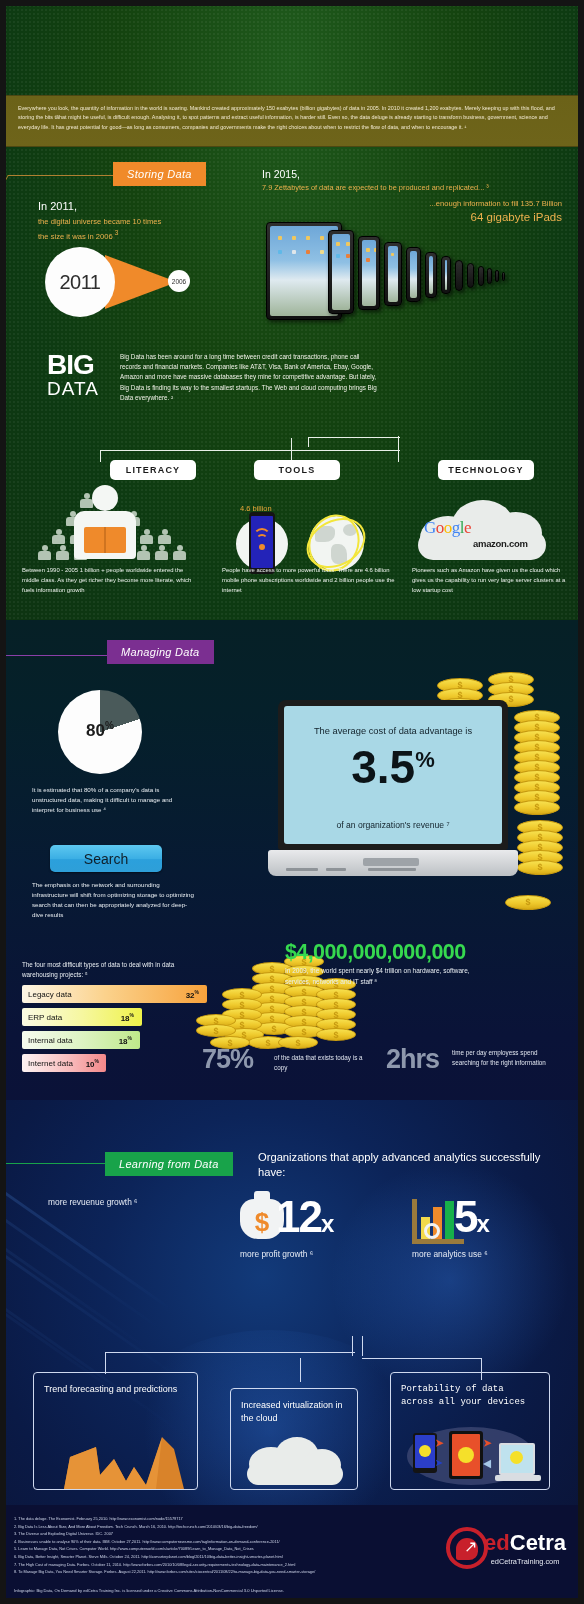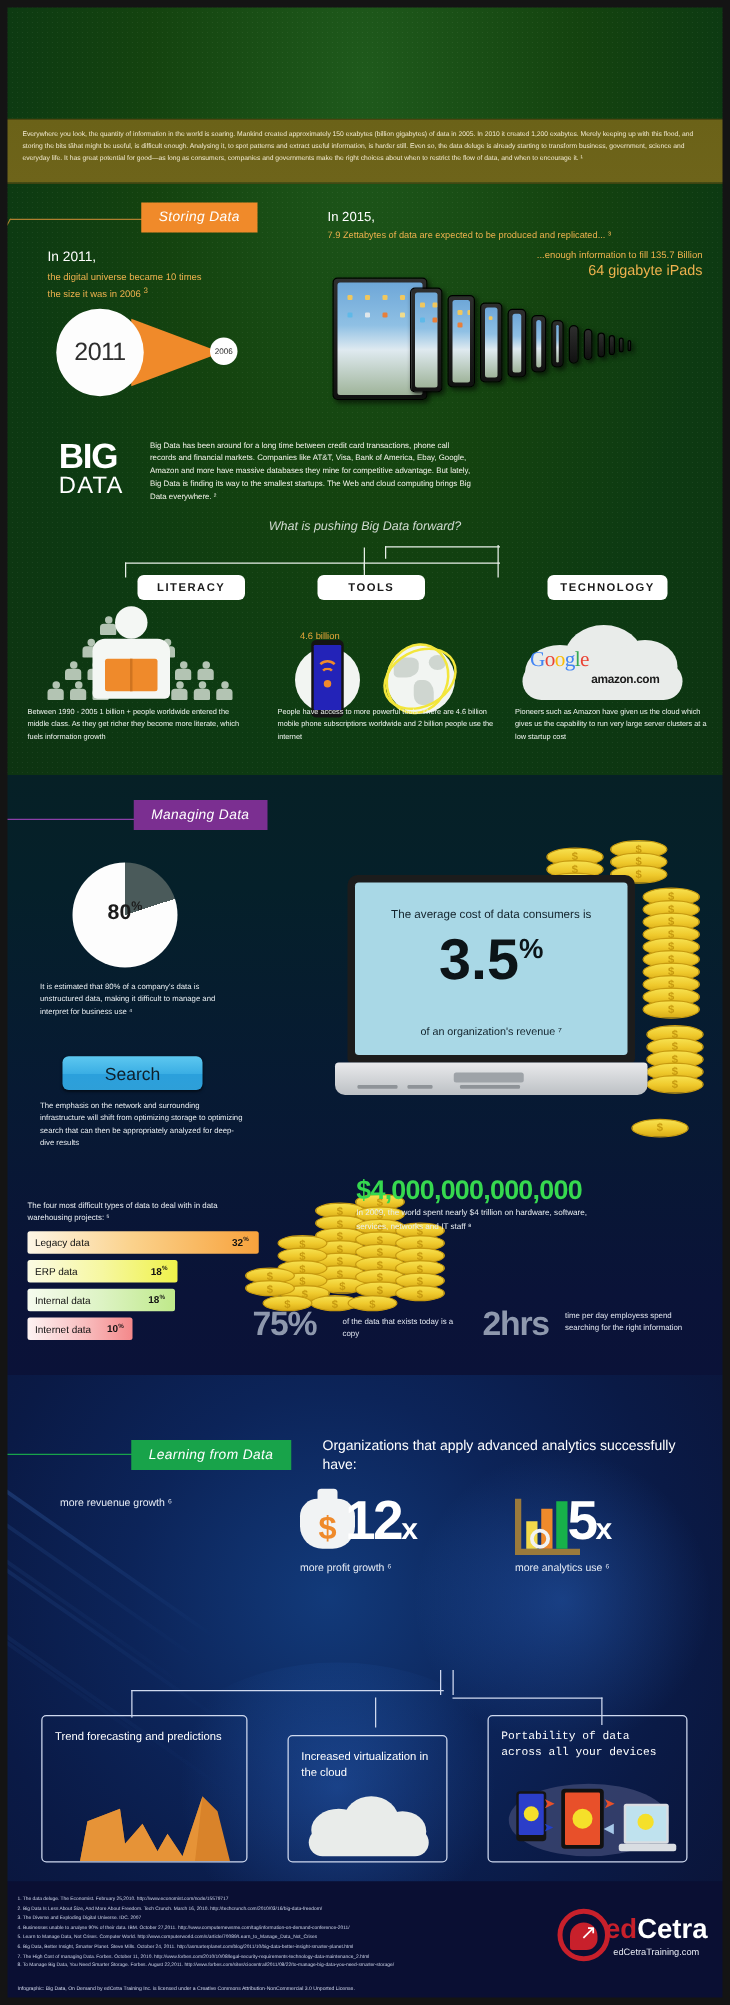--- a/index.html
+++ b/index.html
@@ -310,21 +310,20 @@
         <div class="scr"></div>
       </div>
     <div class="ipad" style="left:236px;top:50px;width:3px;height:9px;">
         <div class="scr"></div>
       </div>
   </div>
 
   <div class="bigword">BIG</div>
   <div class="dataword">DATA</div>
   <div class="bd-p">Big Data has been around for a long time between credit card transactions, phone call records and financial markets. Companies like AT&amp;T, Visa, Bank of America, Ebay, Google, Amazon and more have massive databases they mine for competitive advantage. But lately, Big Data is finding its way to the smallest startups. The Web and cloud computing brings Big Data everywhere. ²</div>
-  <div class="q1">What is pushing Big Data forward?</div>
 
   <div class="wline" style="left:291px;top:438px;width:1.4px;height:18px;"></div>
   <div class="wline" style="left:100px;top:450px;width:300px;height:1.4px;"></div>
   <div class="wline" style="left:100px;top:450px;width:1.4px;height:12px;"></div>
   <div class="wline" style="left:291px;top:450px;width:1.4px;height:12px;"></div>
   <div class="wline" style="left:398px;top:436px;width:1.4px;height:26px;"></div>
   <div class="wline" style="left:308px;top:437px;width:92px;height:1.4px;"></div>
   <div class="wline" style="left:308px;top:437px;width:1.4px;height:10px;"></div>
 
   <div class="pill" style="left:62px;width:180px;">
@@ -505,21 +504,21 @@
         <span class="ds">$</span>
       </div>
     <div class="coin big" style="left:505px;top:895px">
         <span class="ds">$</span>
       </div>
   </div>
 
   <div class="laptop">
     <div class="lid">
       <div class="screen">
-        <div class="l1">The average cost of data consumers is</div>
+        <div class="l1">The average cost of data advantage is</div>
         <div class="l2">3.5<sup>%</sup></div>
         <div class="l3">of an organization's revenue ⁷</div>
       </div>
     </div>
     <div class="base">
       <div class="trackpad"></div>
       <div class="kslot" style="left:18px;width:32px;"></div>
       <div class="kslot" style="left:58px;width:20px;"></div>
       <div class="kslot" style="left:100px;width:48px;"></div>
     </div>

